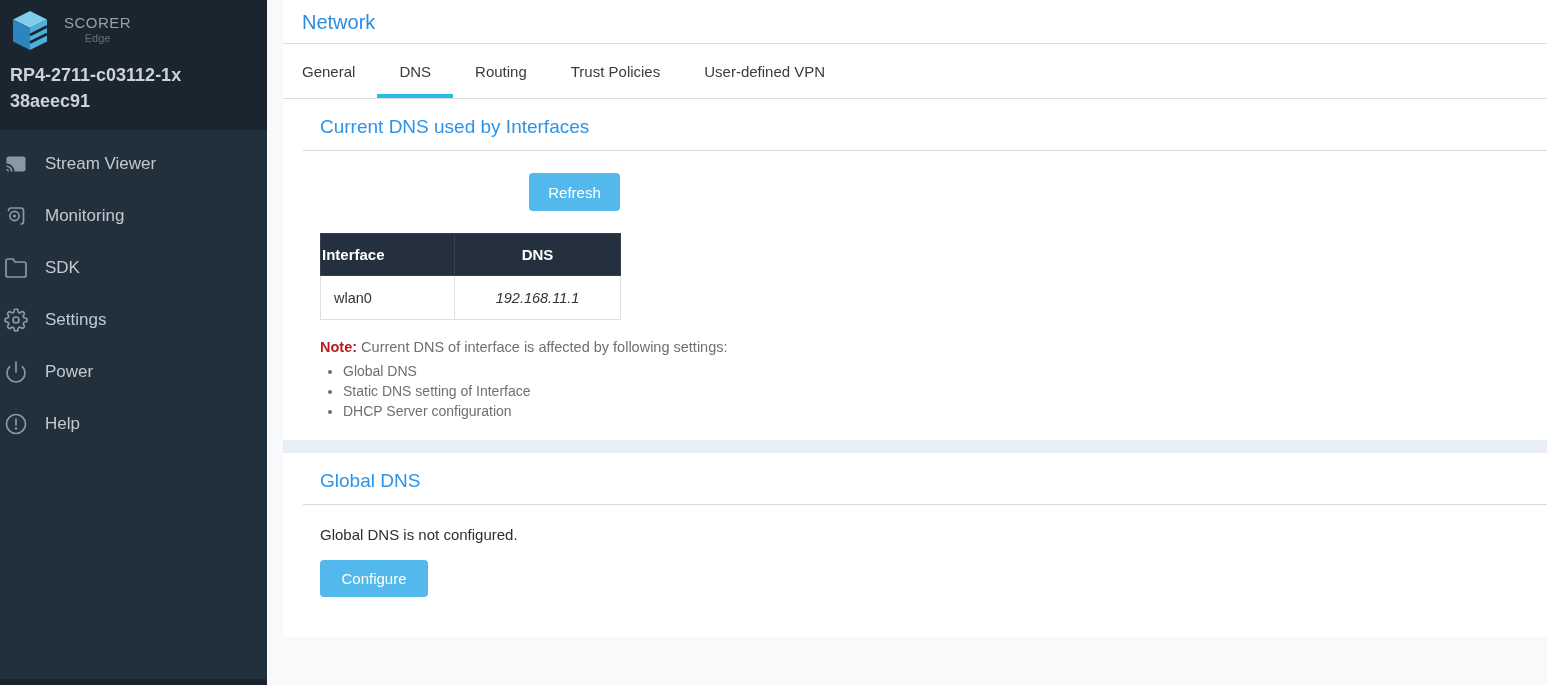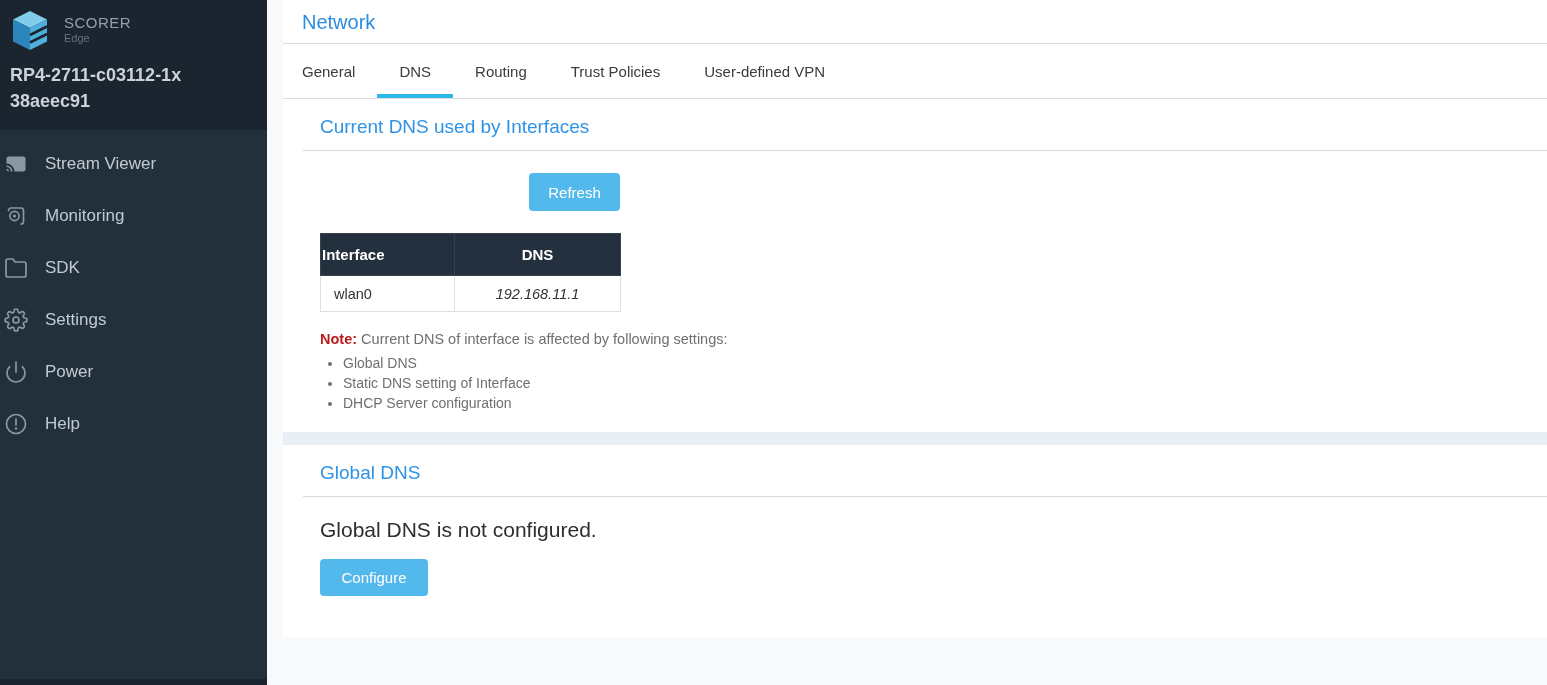--- a/index.html
+++ b/index.html
@@ -7,21 +7,21 @@
   body {
     width:1547px; height:685px; overflow:hidden;
     background:#f8f9fa;
     font-family:"Liberation Sans", sans-serif;
   }
   .app { display:flex; width:1547px; height:685px; }
 
   
   .sidebar { width:267px; height:685px; background:#22303c; flex-shrink:0; position:relative; }
   .sidebar-top { background:#1a2530; padding:8px 8px 16px 8px; }
-  .brand-row { display:flex; align-items:flex-start; gap:14px; padding:2px 0 4px 2px; }
+  .brand-row { display:flex; align-items:flex-start; gap:14px; padding:2px 0 4px 2px;text-align:center; }
   .brand-text { padding-top:4px; }
   .brand-name { color:#93a1ab; font-size:15px; letter-spacing:0.5px; }
   .brand-sub { color:#65737e; font-size:11px; margin-top:1px; }
   .device-id { color:#ccd2d7; font-size:18px; font-weight:bold; line-height:26px; padding:6px 0 0 2px; word-break:break-all; }
   .menu { padding-top:8px; }
   .menu-item { display:flex; align-items:center; gap:17px; height:52px; padding-left:4px; cursor:pointer; }
   .menu-label { color:#c2cad1; font-size:17px; }
   .menu-icon { width:24px; height:24px; flex-shrink:0; }
   .menu-icon svg { stroke:#8b98a2; fill:none; stroke-width:1.7; stroke-linecap:round; stroke-linejoin:round; }
   .sidebar-strip { position:absolute; bottom:0; left:0; width:100%; height:6px; background:#192430; }
@@ -45,32 +45,32 @@
   .btn { background:#53b9ec; border:none; border-radius:4px; color:#ffffff; font-size:15px;
          font-family:"Liberation Sans", sans-serif; cursor:pointer; }
   .btn-refresh { width:91px; height:38px; margin:22px 0 0 226px; display:block; }
   .btn-configure { width:108px; height:37px; margin:17px 0 0 17px; display:block; }
 
   table.dns-table { border-collapse:collapse; margin:22px 0 0 17px; }
   .dns-table th { background:#24303e; color:#ffffff; font-size:15px; font-weight:bold; height:42px;
                   border:1px solid #36424e; }
   .dns-table th.col-interface { width:134px; text-align:left; }
   .dns-table th.col-dns { width:166px; text-align:center; }
-  .dns-table td { height:36px; border:1px solid #dbe0e5; font-size:14.5px; color:#333333; background:#fff; }
+  .dns-table td { height:44px; border:1px solid #dbe0e5; font-size:14.5px; color:#333333; background:#fff; }
   .dns-table td.cell-interface { padding-left:13px; text-align:left; }
   .dns-table td.cell-dns { text-align:center;font-style:italic; }
 
   .note { margin:19px 0 0 17px; font-size:14.5px; color:#6f6f6f; }
   .note b { color:#b91c1c; }
   .note-list { margin:8px 0 0 24px; padding-left:16px; font-size:14px; color:#6f6f6f; }
   .note-list li { margin-bottom:4px; line-height:16px; }
 
   .band { height:13px; background:#e9edf4; margin-top:21px; }
 
-  .status-text { margin:21px 0 0 17px; font-size:21px; color:#2e2e2e; }
+  .status-text { margin:21px 0 0 17px; font-size:15px; color:#2e2e2e; }
 </style>
 </head>
 <body>
 
 <div class="app">
 
   <aside class="sidebar">
     <div class="sidebar-top">
       <div class="brand-row">
         <svg width="40" height="42" viewBox="0 0 40 42">

